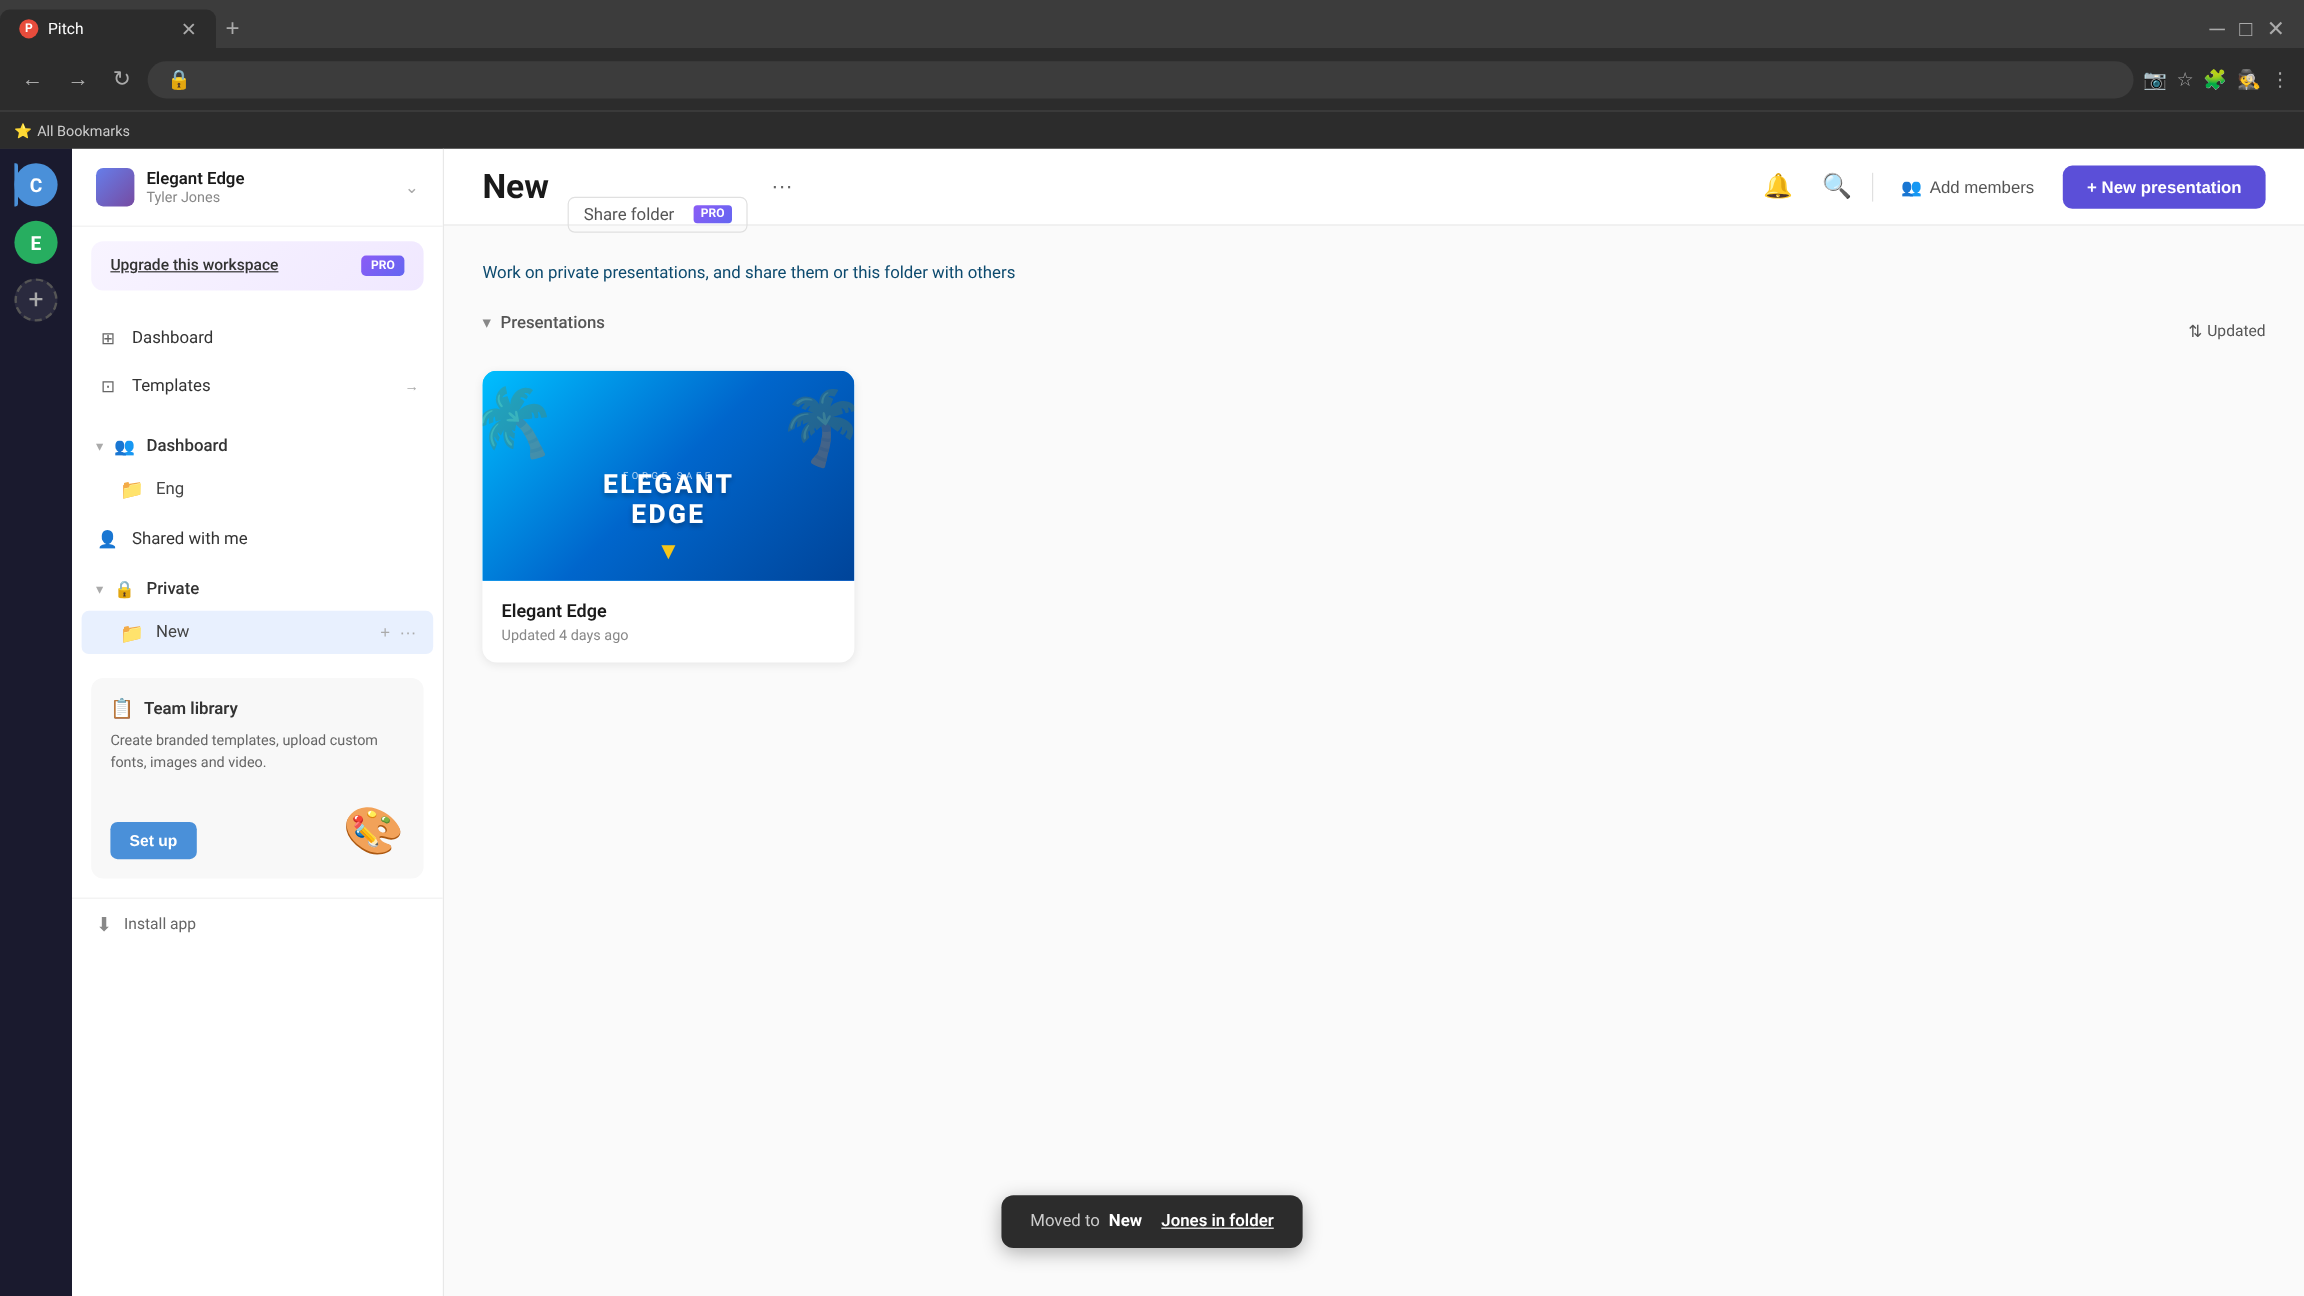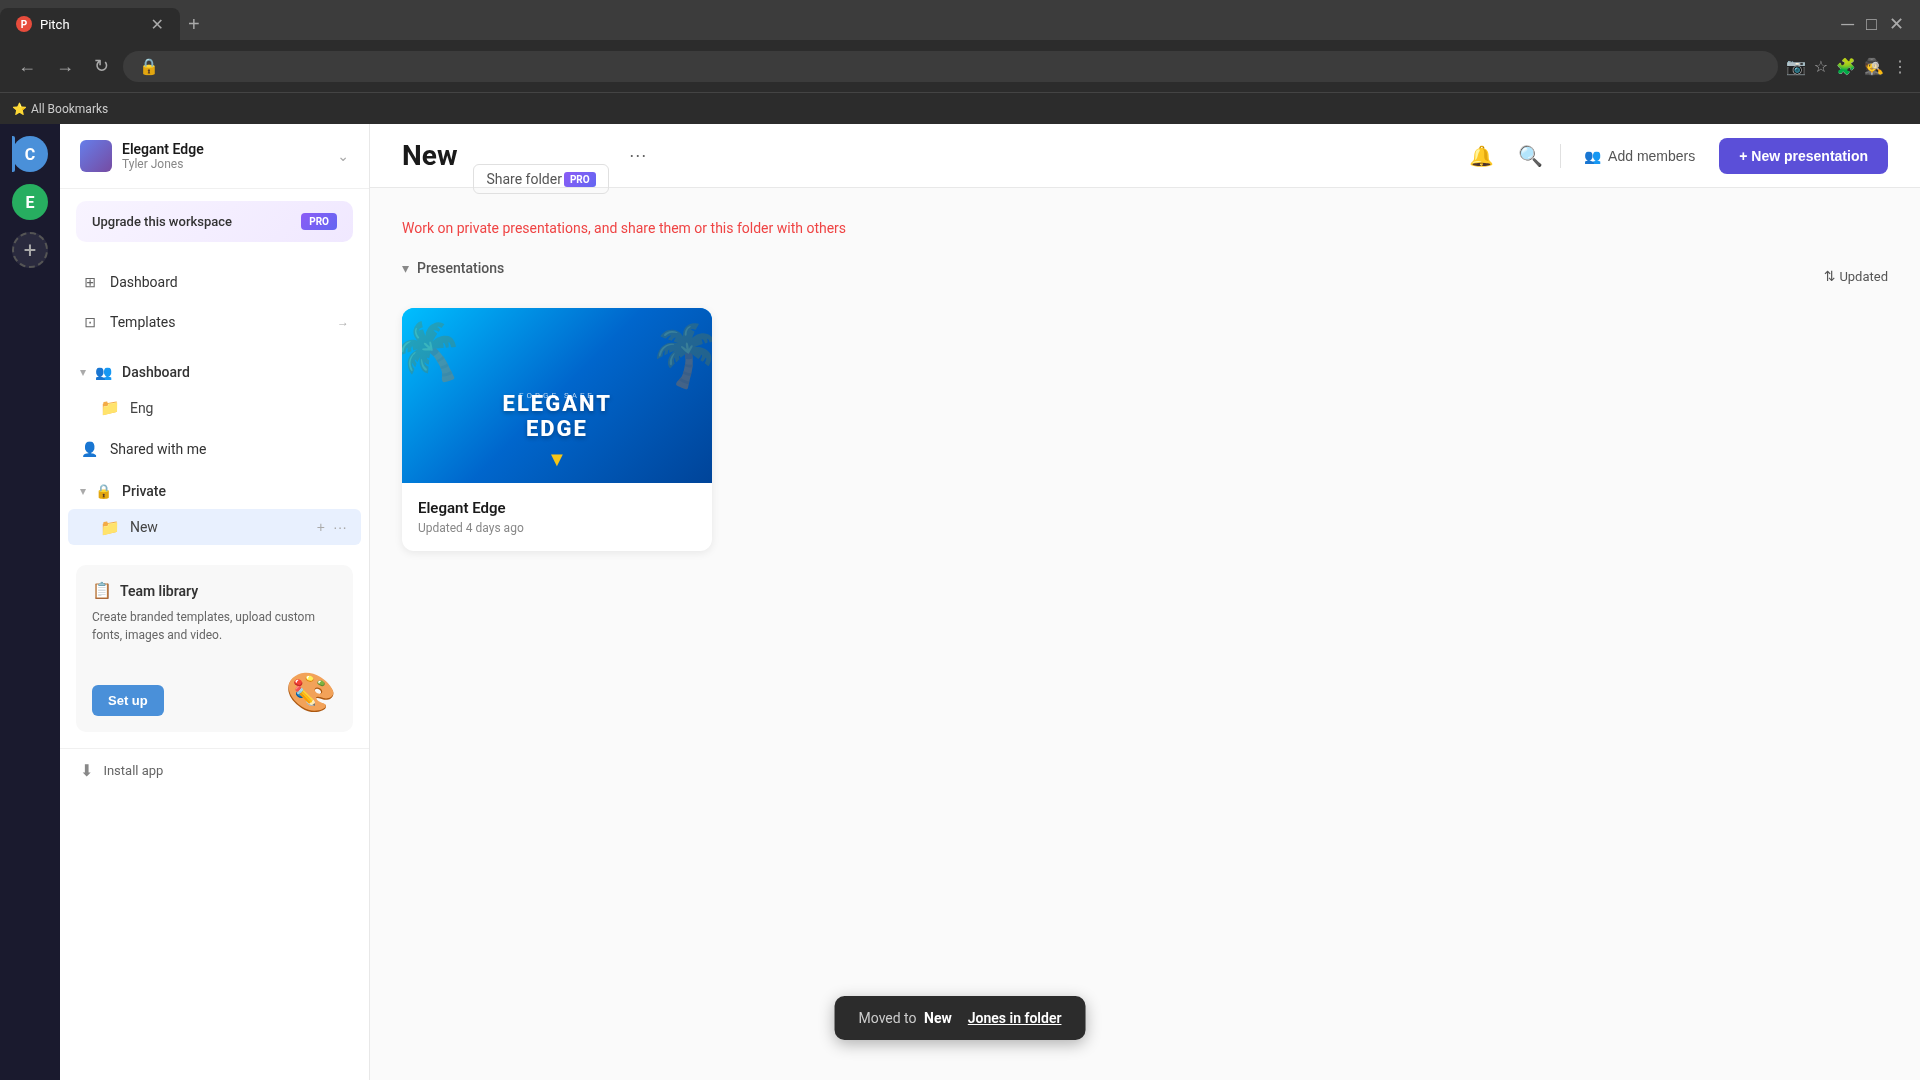--- a/index.html
+++ b/index.html
@@ -38,21 +38,21 @@
     
     .sidebar-main { width: 310px; background: #fff; border-right: 1px solid #e8e8e8; display: flex; flex-direction: column; padding: 0; overflow-y: auto; }
     .workspace-header { padding: 16px 20px; display: flex; align-items: center; gap: 10px; border-bottom: 1px solid #f0f0f0; }
     .ws-logo { width: 32px; height: 32px; background: #ddd; border-radius: 6px; }
     .ws-info { flex: 1; }
     .ws-name { font-size: 14px; font-weight: 600; color: #1a1a1a; }
     .ws-user { font-size: 12px; color: #888; }
     .ws-chevron { color: #aaa; font-size: 14px; cursor: pointer; }
 
     .upgrade-banner { margin: 12px 16px; background: linear-gradient(135deg, #f8f4ff, #f0e8ff); border-radius: 10px; padding: 12px 16px; display: flex; align-items: center; justify-content: space-between; }
-    .upgrade-text { font-size: 13px; font-weight: 500; color: #333; }
+    .upgrade-text { font-size: 13px; font-weight: 500; color: #333; text-decoration: underline; }
     .pro-badge { background: linear-gradient(135deg, #8b5cf6, #6366f1); color: white; font-size: 10px; font-weight: 700; padding: 3px 8px; border-radius: 4px; }
 
     .nav-section { padding: 8px 0; }
     .nav-item { display: flex; align-items: center; gap: 10px; padding: 10px 20px; cursor: pointer; color: #333; font-size: 14px; border-radius: 0; transition: background 0.15s; }
     .nav-icon { width: 20px; height: 20px; display: flex; align-items: center; justify-content: center; color: #666; }
     .nav-arrow { margin-left: auto; color: #aaa; font-size: 12px; }
     .nav-chevron { color: #aaa; font-size: 12px; }
 
     .section-group { padding: 4px 0; }
     .section-header { display: flex; align-items: center; gap: 8px; padding: 8px 20px; cursor: pointer; color: #333; font-size: 14px; font-weight: 500; }
@@ -70,32 +70,32 @@
     .setup-btn { background: #4a90d9; color: white; border: none; border-radius: 6px; padding: 8px 16px; font-size: 13px; font-weight: 600; cursor: pointer; }
     .tl-illustration { width: 70px; height: 60px; position: relative; }
 
     .install-app { display: flex; align-items: center; gap: 10px; padding: 12px 20px; cursor: pointer; color: #666; font-size: 13px; border-top: 1px solid #f0f0f0; }
 
     
     .main-content { flex: 1; background: #fafafa; overflow-y: auto; }
     .top-bar { background: #fff; border-bottom: 1px solid #e8e8e8; padding: 0 32px; height: 64px; display: flex; align-items: center; justify-content: space-between; }
     .top-bar-left { display: flex; align-items: center; gap: 16px; }
     .page-title { font-size: 28px; font-weight: 700; color: #1a1a1a; }
-    .share-folder-btn { display: flex; align-items: flex-end; gap: 2px; color: #555; font-size: 14px; cursor: pointer; border: 1px solid #e0e0e0; border-radius: 6px; padding: 6px 12px; margin-top: 47px; }
+    .share-folder-btn { display: flex; align-items: flex-start; gap: 16px; color: #555; font-size: 14px; cursor: pointer; border: 1px solid #e0e0e0; border-radius: 6px; padding: 6px 12px; margin-top: 47px; }
     .pro-badge-small { background: linear-gradient(135deg, #8b5cf6, #6366f1); color: white; font-size: 10px; font-weight: 700; padding: 2px 6px; border-radius: 3px; }
     .more-btn { background: none; border: none; color: #666; font-size: 18px; cursor: pointer; padding: 4px; }
     .top-bar-right { display: flex; align-items: center; gap: 12px; }
     .top-bar-icons { display: flex; align-items: center; gap: 16px; }
     .icon-btn { background: none; border: none; color: #555; font-size: 20px; cursor: pointer; padding: 4px; }
     .divider-v { width: 1px; height: 24px; background: #e0e0e0; }
     .add-members-btn { display: flex; align-items: center; gap: 6px; background: none; border: none; color: #555; font-size: 14px; cursor: pointer; padding: 8px 12px; }
     .new-pres-btn { background: #5b4fd8; color: white; border: none; border-radius: 8px; padding: 10px 20px; font-size: 14px; font-weight: 600; cursor: pointer; display: flex; align-items: center; gap: 6px; }
 
     .content-area { padding: 32px; }
-    .folder-subtitle { color: #ef4444; font-size: 14px; margin-bottom: 24px; }
+    .folder-subtitle { color: #0c4a6e; font-size: 14px; margin-bottom: 24px; }
 
     .presentations-section { }
     .section-title-row { display: flex; align-items: center; gap: 8px; margin-bottom: 16px; color: #555; font-size: 14px; font-weight: 500; cursor: pointer; }
     .chevron-down { color: #888; }
 
     .cards-grid { display: flex; gap: 20px; flex-wrap: wrap; }
     .presentation-card { width: 310px; background: #fff; border-radius: 12px; overflow: hidden; box-shadow: 0 2px 8px rgba(0,0,0,0.08); cursor: pointer; transition: box-shadow 0.2s; }
     .card-thumbnail { width: 100%; height: 175px; background: linear-gradient(135deg, #00c6ff, #0072ff); display: flex; align-items: center; justify-content: center; position: relative; overflow: hidden; }
     .card-thumbnail-bg { position: absolute; inset: 0; background: linear-gradient(135deg, #00bfff 0%, #0066cc 50%, #004499 100%); }
     .card-title-overlay { position: absolute; color: white; font-size: 22px; font-weight: 800; letter-spacing: 2px; text-align: center; text-shadow: 0 2px 4px rgba(0,0,0,0.3); }

